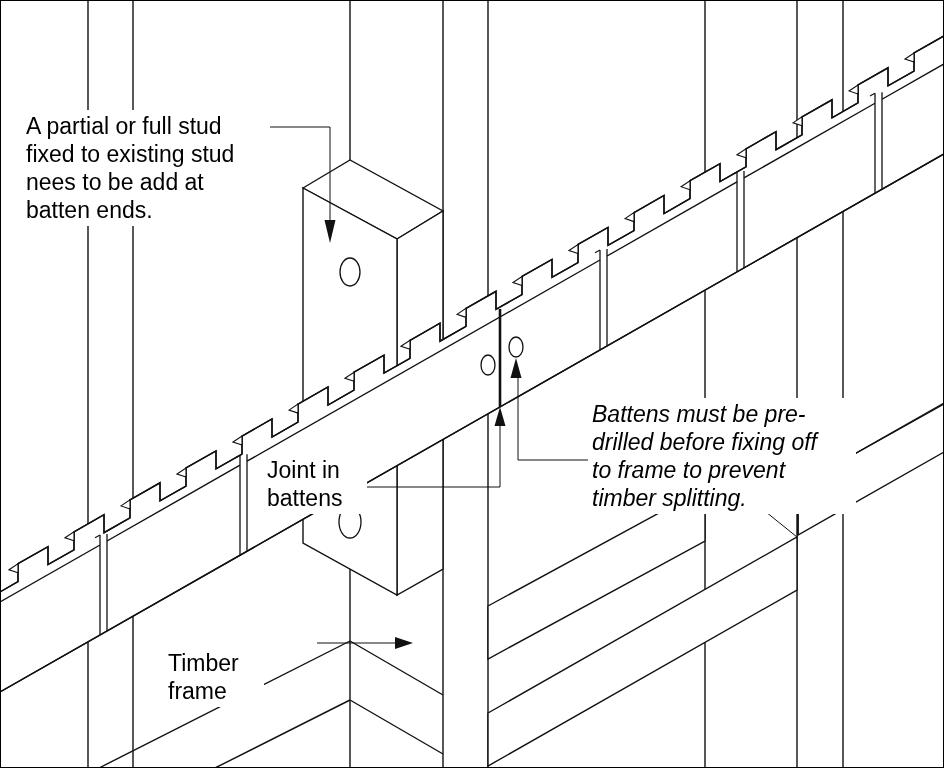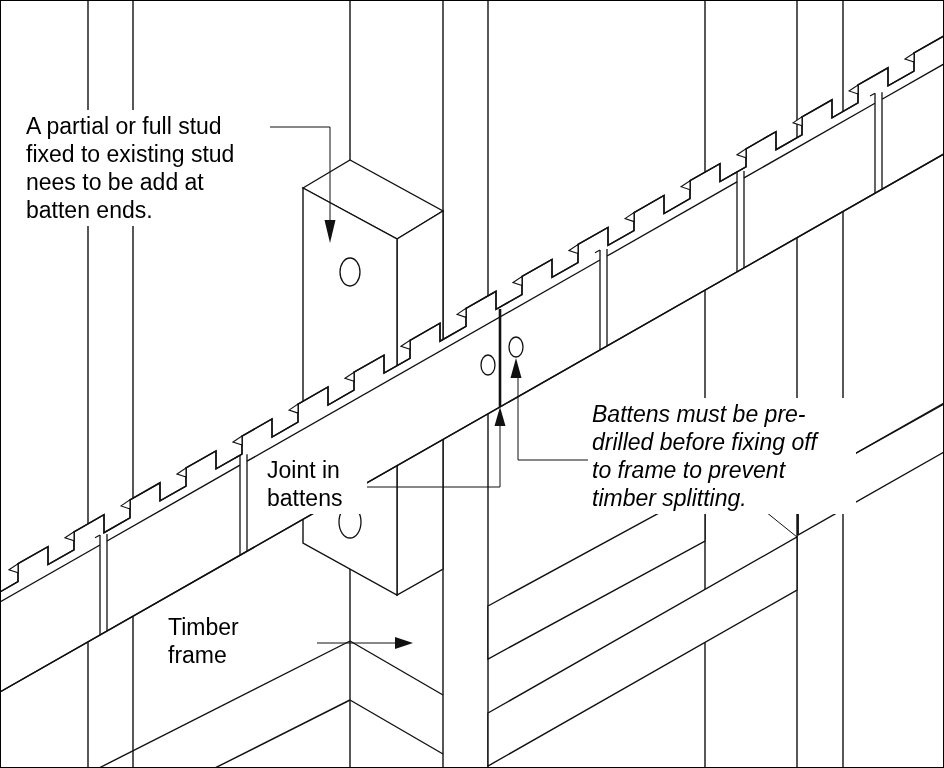--- a/index.html
+++ b/index.html
@@ -4,21 +4,21 @@
 <style>
   html,body{margin:0;padding:0;background:#fff;}
   #stage{position:relative;width:944px;height:768px;background:#ffffff;overflow:hidden;
          font-family:"Liberation Sans", sans-serif;}
   #drawing{position:absolute;left:0;top:0;}
   .annotation{position:absolute;background:#ffffff;color:#000;font-size:23px;line-height:28px;
               white-space:pre-line;padding:2px 4px;z-index:5;}
   #ann-stud{left:22px;top:62px;width:240px;margin-top:48px;}
   #ann-joint{left:256px;top:454px;width:96px;margin-left:7px;}
   #ann-predrill{left:588px;top:398px;width:260px;font-style:italic;}
-  #ann-frame{left:164px;top:611px;width:92px;}
+  #ann-frame{left:164px;top:647px;width:92px;}
   #frame-border{position:absolute;left:0;top:0;width:942px;height:766px;border:1.5px solid #000;
                 pointer-events:none;z-index:9;}
 </style>
 </head>
 <body>
 
 <div id="stage">
   <svg id="drawing" width="944" height="768" viewBox="0 0 944 768">
       <line x1="88" y1="0" x2="88" y2="768" stroke="#111111" stroke-width="1.4"></line>
       <line x1="133" y1="0" x2="133" y2="768" stroke="#111111" stroke-width="1.4"></line>

